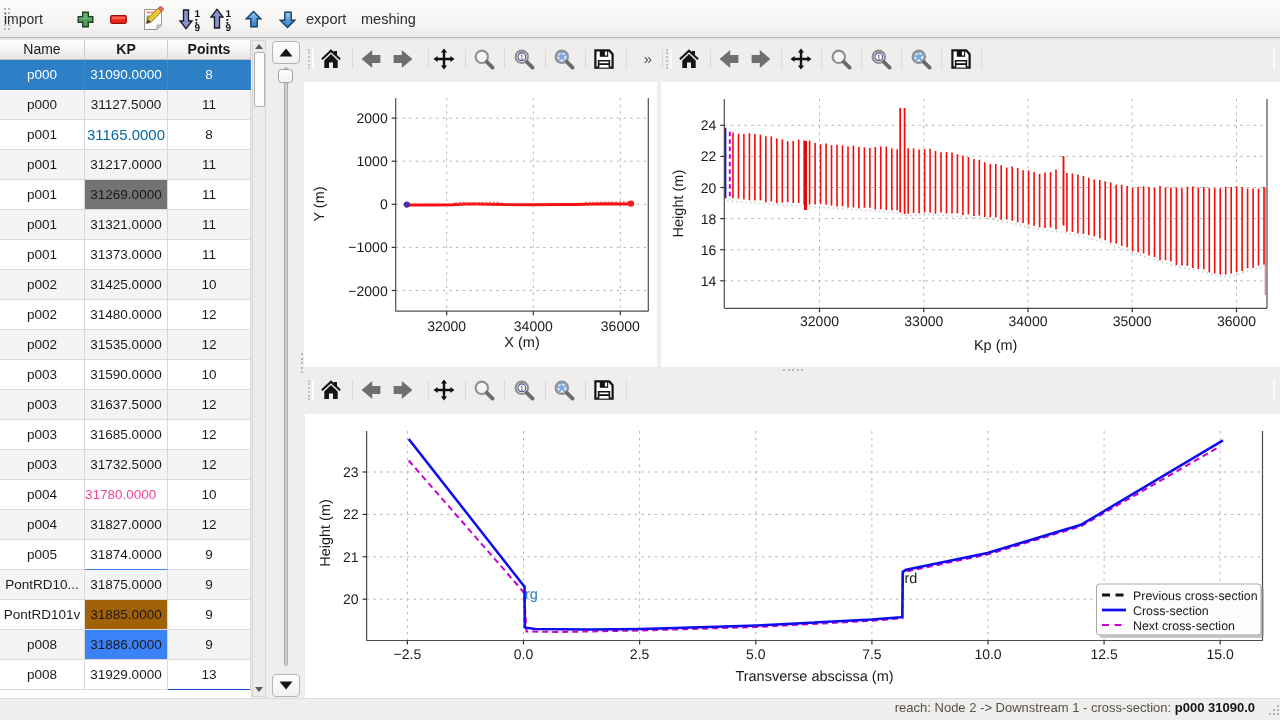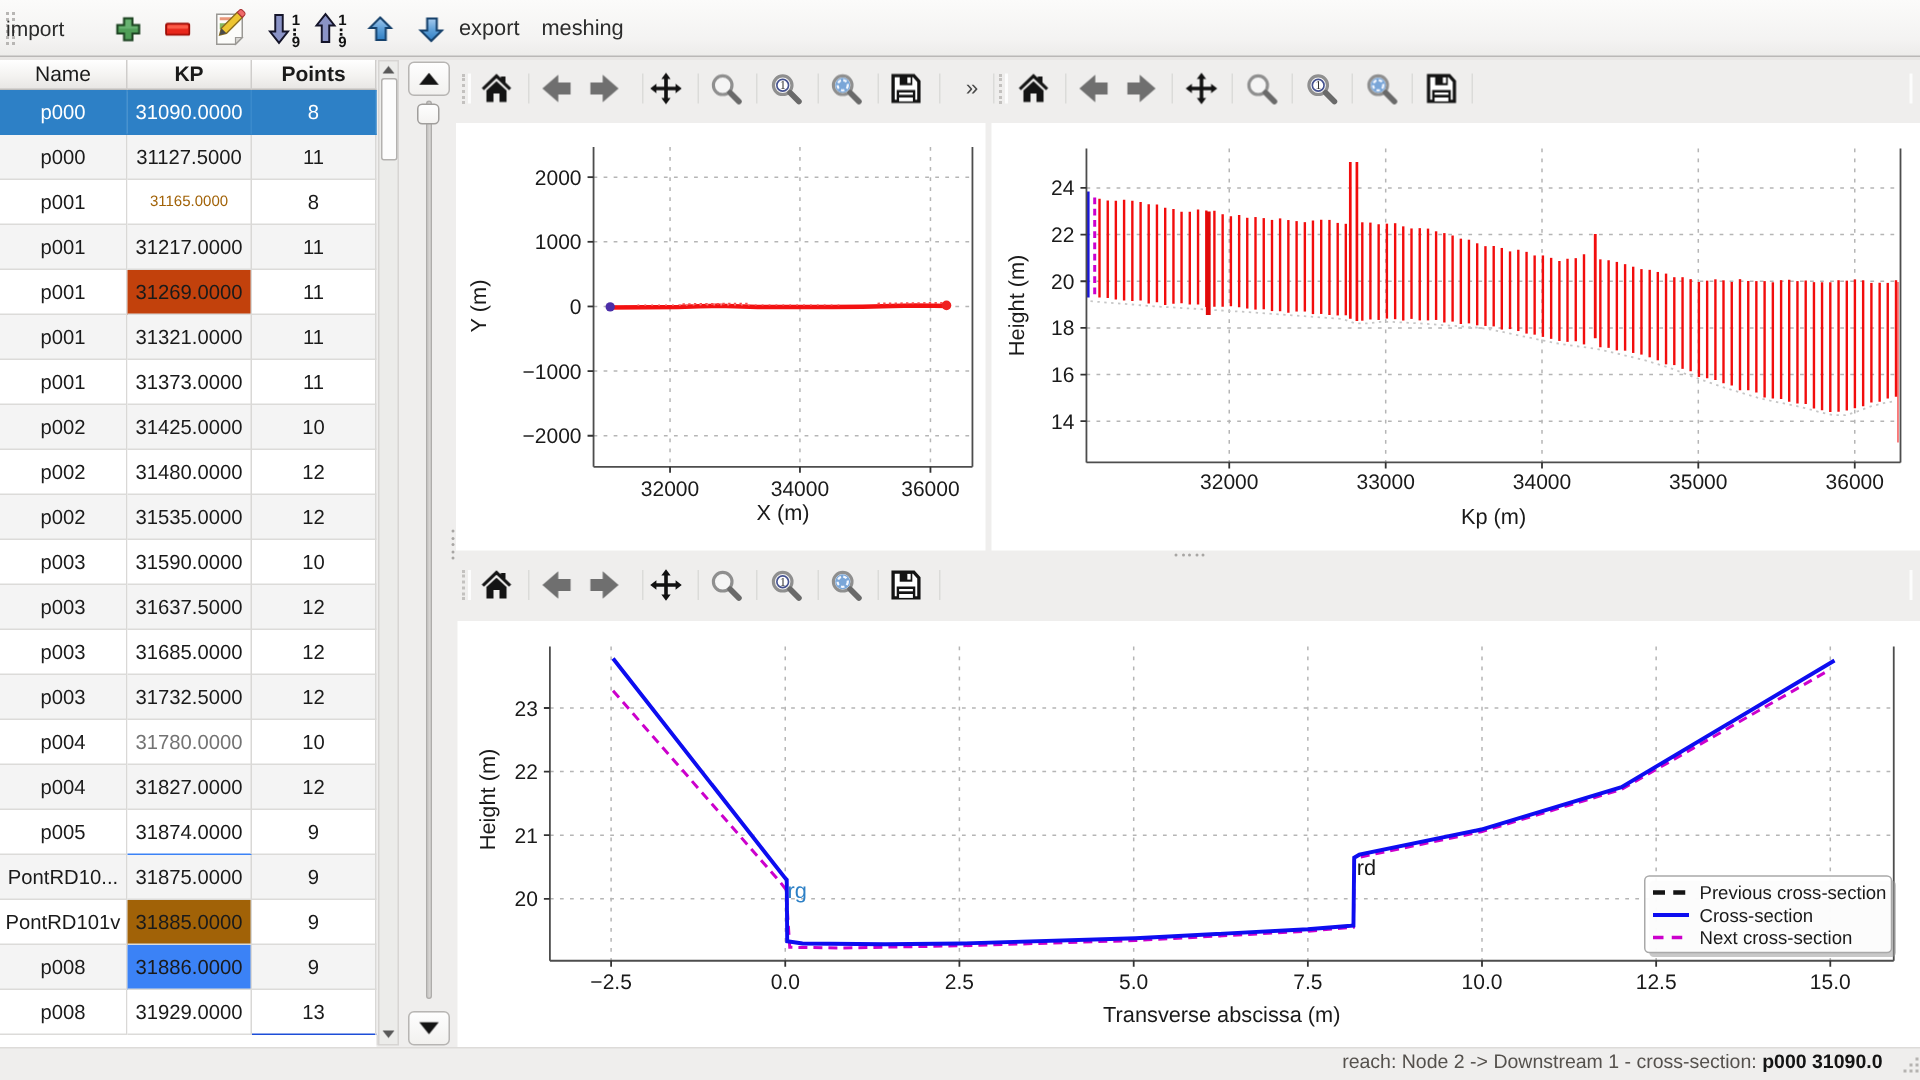--- a/index.html
+++ b/index.html
@@ -73,27 +73,27 @@
 <div class="abs" style="left:0px;top:40px;width:84px;height:19px;border-right:1px solid #cfcdcb;border-bottom:1px solid #bfbdbb;font-size:14px;font-weight:normal;color:#1a1a1a;text-align:center;line-height:19px">Name</div>
 <div class="abs" style="left:85px;top:40px;width:82px;height:19px;border-right:1px solid #cfcdcb;border-bottom:1px solid #bfbdbb;font-size:14px;font-weight:bold;color:#1a1a1a;text-align:center;line-height:19px">KP</div>
 <div class="abs" style="left:168px;top:40px;width:82px;height:19px;border-right:1px solid #cfcdcb;border-bottom:1px solid #bfbdbb;font-size:14px;font-weight:bold;color:#1a1a1a;text-align:center;line-height:19px">Points</div>
 <div class="abs" style="left:0px;top:60px;width:84px;height:29px;background:#2d80c6;border-right:1px solid #3a8acc;border-bottom:1px solid #2d80c6;font-size:13.5px;color:#fff;text-align:center;line-height:29px">p000</div>
 <div class="abs" style="left:85px;top:60px;width:82px;height:29px;background:#2d80c6;border-right:1px solid #3a8acc;border-bottom:1px solid #2d80c6;font-size:13.5px;color:#fff;text-align:center;line-height:29px">31090.0000</div>
 <div class="abs" style="left:168px;top:60px;width:82px;height:29px;background:#2d80c6;border-right:1px solid #3a8acc;border-bottom:1px solid #2d80c6;font-size:13.5px;color:#fff;text-align:center;line-height:29px">8</div>
 <div class="abs" style="left:0px;top:90px;width:84px;height:29px;background:#f4f4f4;border-right:1px solid #d9d8d6;border-bottom:1px solid #dcdbd9;font-size:13.5px;color:#1a1a1a;text-align:center;line-height:29px">p000</div>
 <div class="abs" style="left:85px;top:90px;width:82px;height:29px;background:#f4f4f4;border-right:1px solid #d9d8d6;border-bottom:1px solid #dcdbd9;font-size:13.5px;color:#1a1a1a;text-align:center;line-height:29px">31127.5000</div>
 <div class="abs" style="left:168px;top:90px;width:82px;height:29px;background:#f4f4f4;border-right:1px solid #d9d8d6;border-bottom:1px solid #dcdbd9;font-size:13.5px;color:#1a1a1a;text-align:center;line-height:29px">11</div>
 <div class="abs" style="left:0px;top:120px;width:84px;height:29px;background:#ffffff;border-right:1px solid #d9d8d6;border-bottom:1px solid #dcdbd9;font-size:13.5px;color:#1a1a1a;text-align:center;line-height:29px">p001</div>
-<div class="abs" style="left:85px;top:120px;width:82px;height:29px;background:#ffffff;border-right:1px solid #d9d8d6;border-bottom:1px solid #dcdbd9;font-size:10px;color:#a16207;text-align:center;line-height:29px">31165.0000</div>
+<div class="abs" style="left:85px;top:120px;width:82px;height:29px;background:#ffffff;border-right:1px solid #d9d8d6;border-bottom:1px solid #dcdbd9;font-size:15px;color:#0369a1;text-align:center;line-height:29px">31165.0000</div>
 <div class="abs" style="left:168px;top:120px;width:82px;height:29px;background:#ffffff;border-right:1px solid #d9d8d6;border-bottom:1px solid #dcdbd9;font-size:13.5px;color:#1a1a1a;text-align:center;line-height:29px">8</div>
 <div class="abs" style="left:0px;top:150px;width:84px;height:29px;background:#f4f4f4;border-right:1px solid #d9d8d6;border-bottom:1px solid #dcdbd9;font-size:13.5px;color:#1a1a1a;text-align:center;line-height:29px">p001</div>
 <div class="abs" style="left:85px;top:150px;width:82px;height:29px;background:#f4f4f4;border-right:1px solid #d9d8d6;border-bottom:1px solid #dcdbd9;font-size:13.5px;color:#1a1a1a;text-align:center;line-height:29px">31217.0000</div>
 <div class="abs" style="left:168px;top:150px;width:82px;height:29px;background:#f4f4f4;border-right:1px solid #d9d8d6;border-bottom:1px solid #dcdbd9;font-size:13.5px;color:#1a1a1a;text-align:center;line-height:29px">11</div>
 <div class="abs" style="left:0px;top:180px;width:84px;height:29px;background:#ffffff;border-right:1px solid #d9d8d6;border-bottom:1px solid #dcdbd9;font-size:13.5px;color:#1a1a1a;text-align:center;line-height:29px">p001</div>
-<div class="abs" style="left:85px;top:180px;width:82px;height:29px;background:#c2410c;border-right:1px solid #d9d8d6;border-bottom:1px solid #dcdbd9;font-size:13.5px;color:#1a1a1a;text-align:center;line-height:29px">31269.0000</div>
+<div class="abs" style="left:85px;top:180px;width:82px;height:29px;background:#737373;border-right:1px solid #d9d8d6;border-bottom:1px solid #dcdbd9;font-size:13.5px;color:#1a1a1a;text-align:center;line-height:29px">31269.0000</div>
 <div class="abs" style="left:168px;top:180px;width:82px;height:29px;background:#ffffff;border-right:1px solid #d9d8d6;border-bottom:1px solid #dcdbd9;font-size:13.5px;color:#1a1a1a;text-align:center;line-height:29px">11</div>
 <div class="abs" style="left:0px;top:210px;width:84px;height:29px;background:#f4f4f4;border-right:1px solid #d9d8d6;border-bottom:1px solid #dcdbd9;font-size:13.5px;color:#1a1a1a;text-align:center;line-height:29px">p001</div>
 <div class="abs" style="left:85px;top:210px;width:82px;height:29px;background:#f4f4f4;border-right:1px solid #d9d8d6;border-bottom:1px solid #dcdbd9;font-size:13.5px;color:#1a1a1a;text-align:center;line-height:29px">31321.0000</div>
 <div class="abs" style="left:168px;top:210px;width:82px;height:29px;background:#f4f4f4;border-right:1px solid #d9d8d6;border-bottom:1px solid #dcdbd9;font-size:13.5px;color:#1a1a1a;text-align:center;line-height:29px">11</div>
 <div class="abs" style="left:0px;top:240px;width:84px;height:29px;background:#ffffff;border-right:1px solid #d9d8d6;border-bottom:1px solid #dcdbd9;font-size:13.5px;color:#1a1a1a;text-align:center;line-height:29px">p001</div>
 <div class="abs" style="left:85px;top:240px;width:82px;height:29px;background:#ffffff;border-right:1px solid #d9d8d6;border-bottom:1px solid #dcdbd9;font-size:13.5px;color:#1a1a1a;text-align:center;line-height:29px">31373.0000</div>
 <div class="abs" style="left:168px;top:240px;width:82px;height:29px;background:#ffffff;border-right:1px solid #d9d8d6;border-bottom:1px solid #dcdbd9;font-size:13.5px;color:#1a1a1a;text-align:center;line-height:29px">11</div>
 <div class="abs" style="left:0px;top:270px;width:84px;height:29px;background:#f4f4f4;border-right:1px solid #d9d8d6;border-bottom:1px solid #dcdbd9;font-size:13.5px;color:#1a1a1a;text-align:center;line-height:29px">p002</div>
 <div class="abs" style="left:85px;top:270px;width:82px;height:29px;background:#f4f4f4;border-right:1px solid #d9d8d6;border-bottom:1px solid #dcdbd9;font-size:13.5px;color:#1a1a1a;text-align:center;line-height:29px">31425.0000</div>
 <div class="abs" style="left:168px;top:270px;width:82px;height:29px;background:#f4f4f4;border-right:1px solid #d9d8d6;border-bottom:1px solid #dcdbd9;font-size:13.5px;color:#1a1a1a;text-align:center;line-height:29px">10</div>
@@ -109,21 +109,21 @@
 <div class="abs" style="left:0px;top:390px;width:84px;height:29px;background:#f4f4f4;border-right:1px solid #d9d8d6;border-bottom:1px solid #dcdbd9;font-size:13.5px;color:#1a1a1a;text-align:center;line-height:29px">p003</div>
 <div class="abs" style="left:85px;top:390px;width:82px;height:29px;background:#f4f4f4;border-right:1px solid #d9d8d6;border-bottom:1px solid #dcdbd9;font-size:13.5px;color:#1a1a1a;text-align:center;line-height:29px">31637.5000</div>
 <div class="abs" style="left:168px;top:390px;width:82px;height:29px;background:#f4f4f4;border-right:1px solid #d9d8d6;border-bottom:1px solid #dcdbd9;font-size:13.5px;color:#1a1a1a;text-align:center;line-height:29px">12</div>
 <div class="abs" style="left:0px;top:420px;width:84px;height:29px;background:#ffffff;border-right:1px solid #d9d8d6;border-bottom:1px solid #dcdbd9;font-size:13.5px;color:#1a1a1a;text-align:center;line-height:29px">p003</div>
 <div class="abs" style="left:85px;top:420px;width:82px;height:29px;background:#ffffff;border-right:1px solid #d9d8d6;border-bottom:1px solid #dcdbd9;font-size:13.5px;color:#1a1a1a;text-align:center;line-height:29px">31685.0000</div>
 <div class="abs" style="left:168px;top:420px;width:82px;height:29px;background:#ffffff;border-right:1px solid #d9d8d6;border-bottom:1px solid #dcdbd9;font-size:13.5px;color:#1a1a1a;text-align:center;line-height:29px">12</div>
 <div class="abs" style="left:0px;top:450px;width:84px;height:29px;background:#f4f4f4;border-right:1px solid #d9d8d6;border-bottom:1px solid #dcdbd9;font-size:13.5px;color:#1a1a1a;text-align:center;line-height:29px">p003</div>
 <div class="abs" style="left:85px;top:450px;width:82px;height:29px;background:#f4f4f4;border-right:1px solid #d9d8d6;border-bottom:1px solid #dcdbd9;font-size:13.5px;color:#1a1a1a;text-align:center;line-height:29px">31732.5000</div>
 <div class="abs" style="left:168px;top:450px;width:82px;height:29px;background:#f4f4f4;border-right:1px solid #d9d8d6;border-bottom:1px solid #dcdbd9;font-size:13.5px;color:#1a1a1a;text-align:center;line-height:29px">12</div>
 <div class="abs" style="left:0px;top:480px;width:84px;height:29px;background:#ffffff;border-right:1px solid #d9d8d6;border-bottom:1px solid #dcdbd9;font-size:13.5px;color:#1a1a1a;text-align:center;line-height:29px">p004</div>
-<div class="abs" style="left:85px;top:480px;width:82px;height:29px;background:#ffffff;border-right:1px solid #d9d8d6;border-bottom:1px solid #dcdbd9;font-size:13.5px;color:#737373;text-align:center;line-height:29px">31780.0000</div>
+<div class="abs" style="left:85px;top:480px;width:82px;height:29px;background:#ffffff;border-right:1px solid #d9d8d6;border-bottom:1px solid #dcdbd9;font-size:13.5px;color:#ec4899;line-height:29px">31780.0000</div>
 <div class="abs" style="left:168px;top:480px;width:82px;height:29px;background:#ffffff;border-right:1px solid #d9d8d6;border-bottom:1px solid #dcdbd9;font-size:13.5px;color:#1a1a1a;text-align:center;line-height:29px">10</div>
 <div class="abs" style="left:0px;top:510px;width:84px;height:29px;background:#f4f4f4;border-right:1px solid #d9d8d6;border-bottom:1px solid #dcdbd9;font-size:13.5px;color:#1a1a1a;text-align:center;line-height:29px">p004</div>
 <div class="abs" style="left:85px;top:510px;width:82px;height:29px;background:#f4f4f4;border-right:1px solid #d9d8d6;border-bottom:1px solid #dcdbd9;font-size:13.5px;color:#1a1a1a;text-align:center;line-height:29px">31827.0000</div>
 <div class="abs" style="left:168px;top:510px;width:82px;height:29px;background:#f4f4f4;border-right:1px solid #d9d8d6;border-bottom:1px solid #dcdbd9;font-size:13.5px;color:#1a1a1a;text-align:center;line-height:29px">12</div>
 <div class="abs" style="left:0px;top:540px;width:84px;height:29px;background:#ffffff;border-right:1px solid #d9d8d6;border-bottom:1px solid #dcdbd9;font-size:13.5px;color:#1a1a1a;text-align:center;line-height:29px">p005</div>
 <div class="abs" style="left:85px;top:540px;width:82px;height:29px;background:#ffffff;border-right:1px solid #d9d8d6;border-bottom:1px solid #3b82f6;font-size:13.5px;color:#1a1a1a;text-align:center;line-height:29px">31874.0000</div>
 <div class="abs" style="left:168px;top:540px;width:82px;height:29px;background:#ffffff;border-right:1px solid #d9d8d6;border-bottom:1px solid #dcdbd9;font-size:13.5px;color:#1a1a1a;text-align:center;line-height:29px">9</div>
 <div class="abs" style="left:0px;top:570px;width:84px;height:29px;background:#f4f4f4;border-right:1px solid #d9d8d6;border-bottom:1px solid #dcdbd9;font-size:13.5px;color:#1a1a1a;text-align:center;line-height:29px">PontRD10...</div>
 <div class="abs" style="left:85px;top:570px;width:82px;height:29px;background:#f4f4f4;border-right:1px solid #d9d8d6;border-bottom:1px solid #dcdbd9;font-size:13.5px;color:#1a1a1a;text-align:center;line-height:29px">31875.0000</div>
 <div class="abs" style="left:168px;top:570px;width:82px;height:29px;background:#f4f4f4;border-right:1px solid #d9d8d6;border-bottom:1px solid #dcdbd9;font-size:13.5px;color:#1a1a1a;text-align:center;line-height:29px">9</div>

